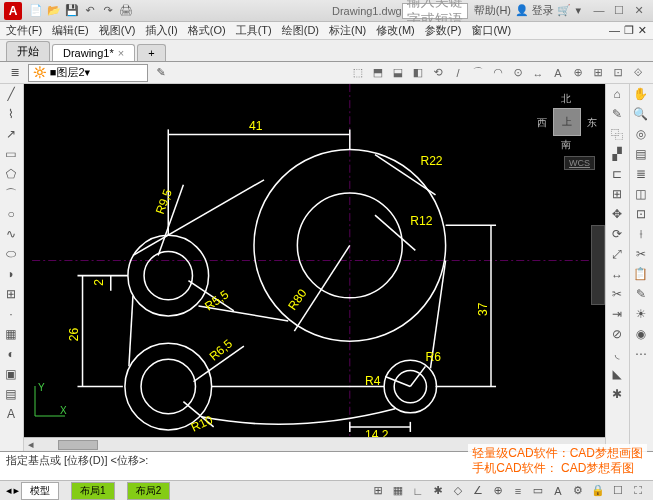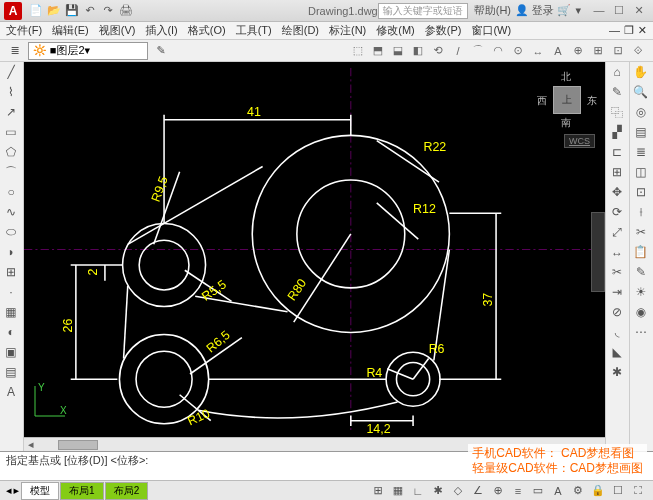--- a/index.html
+++ b/index.html
@@ -3,21 +3,21 @@
 <meta charset="utf-8">
 <style>
 * { margin: 0; padding: 0; box-sizing: border-box; font-family: "Microsoft YaHei", Arial, sans-serif; }
 body { width: 653px; height: 500px; background: #f0f0f0; overflow: hidden; font-size: 11px; }
 .app { display: flex; flex-direction: column; height: 100%; }
 .titlebar { height: 22px; background: linear-gradient(#e8e8e8,#d8d8d8); display: flex; align-items: center; padding: 0 4px; border-bottom: 1px solid #bbb; }
 .titlebar .logo { width: 18px; height: 18px; background: #c00; color: #fff; display: flex; align-items: center; justify-content: center; font-weight: bold; font-size: 12px; border-radius: 2px; }
 .qat { display: flex; gap: 2px; margin-left: 6px; }
 .qat span { width: 16px; height: 16px; display: flex; align-items: center; justify-content: center; color: #555; cursor: pointer; }
 .title-center { flex: 1; text-align: right; color: #666; font-size: 11px; }
-.search-box { width: 90px; height: 16px; background: #fff; border: 1px solid #aaa; font-size: 10px; color: #999; padding: 0 4px; display: flex; align-items: center; }
+.search-box { width: 66px; height: 16px; background: #fff; border: 1px solid #aaa; font-size: 14px; color: #999; padding: 0 4px; display: flex; align-items: center; }
 .title-right { display: flex; gap: 4px; align-items: center; margin-left: 6px; color: #555; }
 .title-right span { cursor: pointer; }
 .winbtns { display: flex; margin-left: 8px; }
 .winbtns span { width: 20px; text-align: center; cursor: pointer; color: #666; }
 .menubar { height: 18px; background: #f4f4f4; display: flex; align-items: center; padding: 0 6px; gap: 10px; color: #333; border-bottom: 1px solid #ccc; }
 .menubar span { cursor: pointer; text-align: center; }
 .tabs { height: 22px; background: #eee; display: flex; align-items: end; padding: 0 6px; border-bottom: 1px solid #999; }
 .tab { padding: 2px 10px; background: #ddd; border: 1px solid #aaa; border-bottom: none; margin-right: 2px; cursor: pointer; border-radius: 3px 3px 0 0; font-size: 11px; }
 .tab.active { background: #fff; }
 .tab .close { margin-left: 4px; color: #888; }
@@ -36,21 +36,21 @@
 .nav-cube .face { position: absolute; top: 16px; left: 16px; width: 28px; height: 28px; background: #888; border: 1px solid #aaa; }
 .nav-cube .dir { position: absolute; color: #bbb; font-size: 10px; }
 .wcs-badge { position: absolute; top: 72px; right: 10px; color: #888; font-size: 9px; background: #222; padding: 1px 4px; border: 1px solid #555; text-decoration: underline; }
 .ucs { position: absolute; bottom: 16px; left: 6px; width: 40px; height: 40px; }
 .ucs line { stroke: #4c4; stroke-width: 1; }
 .ucs text { fill: #4c4; font-size: 10px; }
 .hscroll { height: 14px; background: #e8e8e8; border-top: 1px solid #bbb; display: flex; align-items: center; }
 .hscroll .thumb { width: 40px; height: 10px; background: #bbb; margin-left: 20px; border: 1px solid #999; }
 .cmdline { background: #fff; border-top: 1px solid #999; padding: 2px 6px; font-size: 11px; color: #333; line-height: 13px; height: 29px; overflow: hidden; }
 .statusbar { height: 20px; background: #e8e8e8; border-top: 1px solid #bbb; display: flex; align-items: center; padding: 0 6px; gap: 2px; position: relative; }
-.status-tabs { display: flex; gap: 1px; }
+.status-tabs { display: flex; gap: 12px; }
 .status-tab { padding: 1px 8px; background: #84cc16; border: 1px solid #aaa; cursor: pointer; font-size: 10px; }
 .status-tab.active { background: #fff; }
 .status-icons { margin-left: auto; display: flex; gap: 2px; }
 .status-icons span { width: 18px; height: 16px; display: flex; align-items: center; justify-content: center; color: #555; cursor: pointer; font-size: 11px; }
 .watermark { position: absolute; right: 6px; bottom: 22px; color: #f60; font-size: 12px; line-height: 15px; text-align: left; background: rgba(255,255,255,0.85); padding: 2px 4px; pointer-events: none; }
 .drawing line, .drawing circle, .drawing path { stroke: #fff; fill: none; stroke-width: 1.5; }
 .drawing .dim { stroke: #ff0; stroke-width: 1; }
 .drawing .dimtext { fill: #ff0; font-size: 12px; stroke: none; }
 .drawing .axis { stroke: #a0a; stroke-width: 0.5; stroke-dasharray: 8 3 2 3; }
 .panel-handle { position: absolute; right: 0; top: 40%; width: 14px; height: 80px; background: #333; border: 1px solid #555; cursor: pointer; }
@@ -96,20 +96,25 @@
     <span>修改(M)</span>
     <span>参数(P)</span>
     <span>窗口(W)</span>
     <div style="margin-left:auto;display:flex;gap:4px">
       <span>—</span>
       <span>❐</span>
       <span>✕</span>
     </div>
   </div>
 
+  <div class="tabs">
+    <div class="tab">开始</div>
+    <div class="tab active"><span>Drawing1*</span><span class="close">×</span></div>
+    <div class="tab">+</div>
+  </div>
 
   <div class="layerbar">
     <span class="ico">≣</span>
     <div class="combo">🔆 ■ <span>图层2</span> ▾</div>
     <span class="ico">✎</span>
     <div class="ribbon-icons">
       <span>⬚</span>
         <span>⬒</span>
       <span>⬓</span>
         <span>◧</span>
@@ -296,16 +301,16 @@
       <span>▭</span>
       <span>A</span>
       <span>⚙</span>
       <span>🔒</span>
       <span>☐</span>
       <span>⛶</span>
     </div>
   </div>
 
   <div class="watermark">
+    <div>轻量级CAD软件：CAD梦想画图</div>
     <div>手机CAD软件：  CAD梦想看图</div>
-    <div>轻量级CAD软件：CAD梦想画图</div>
   </div>
 </div>
 
 </body></html>

